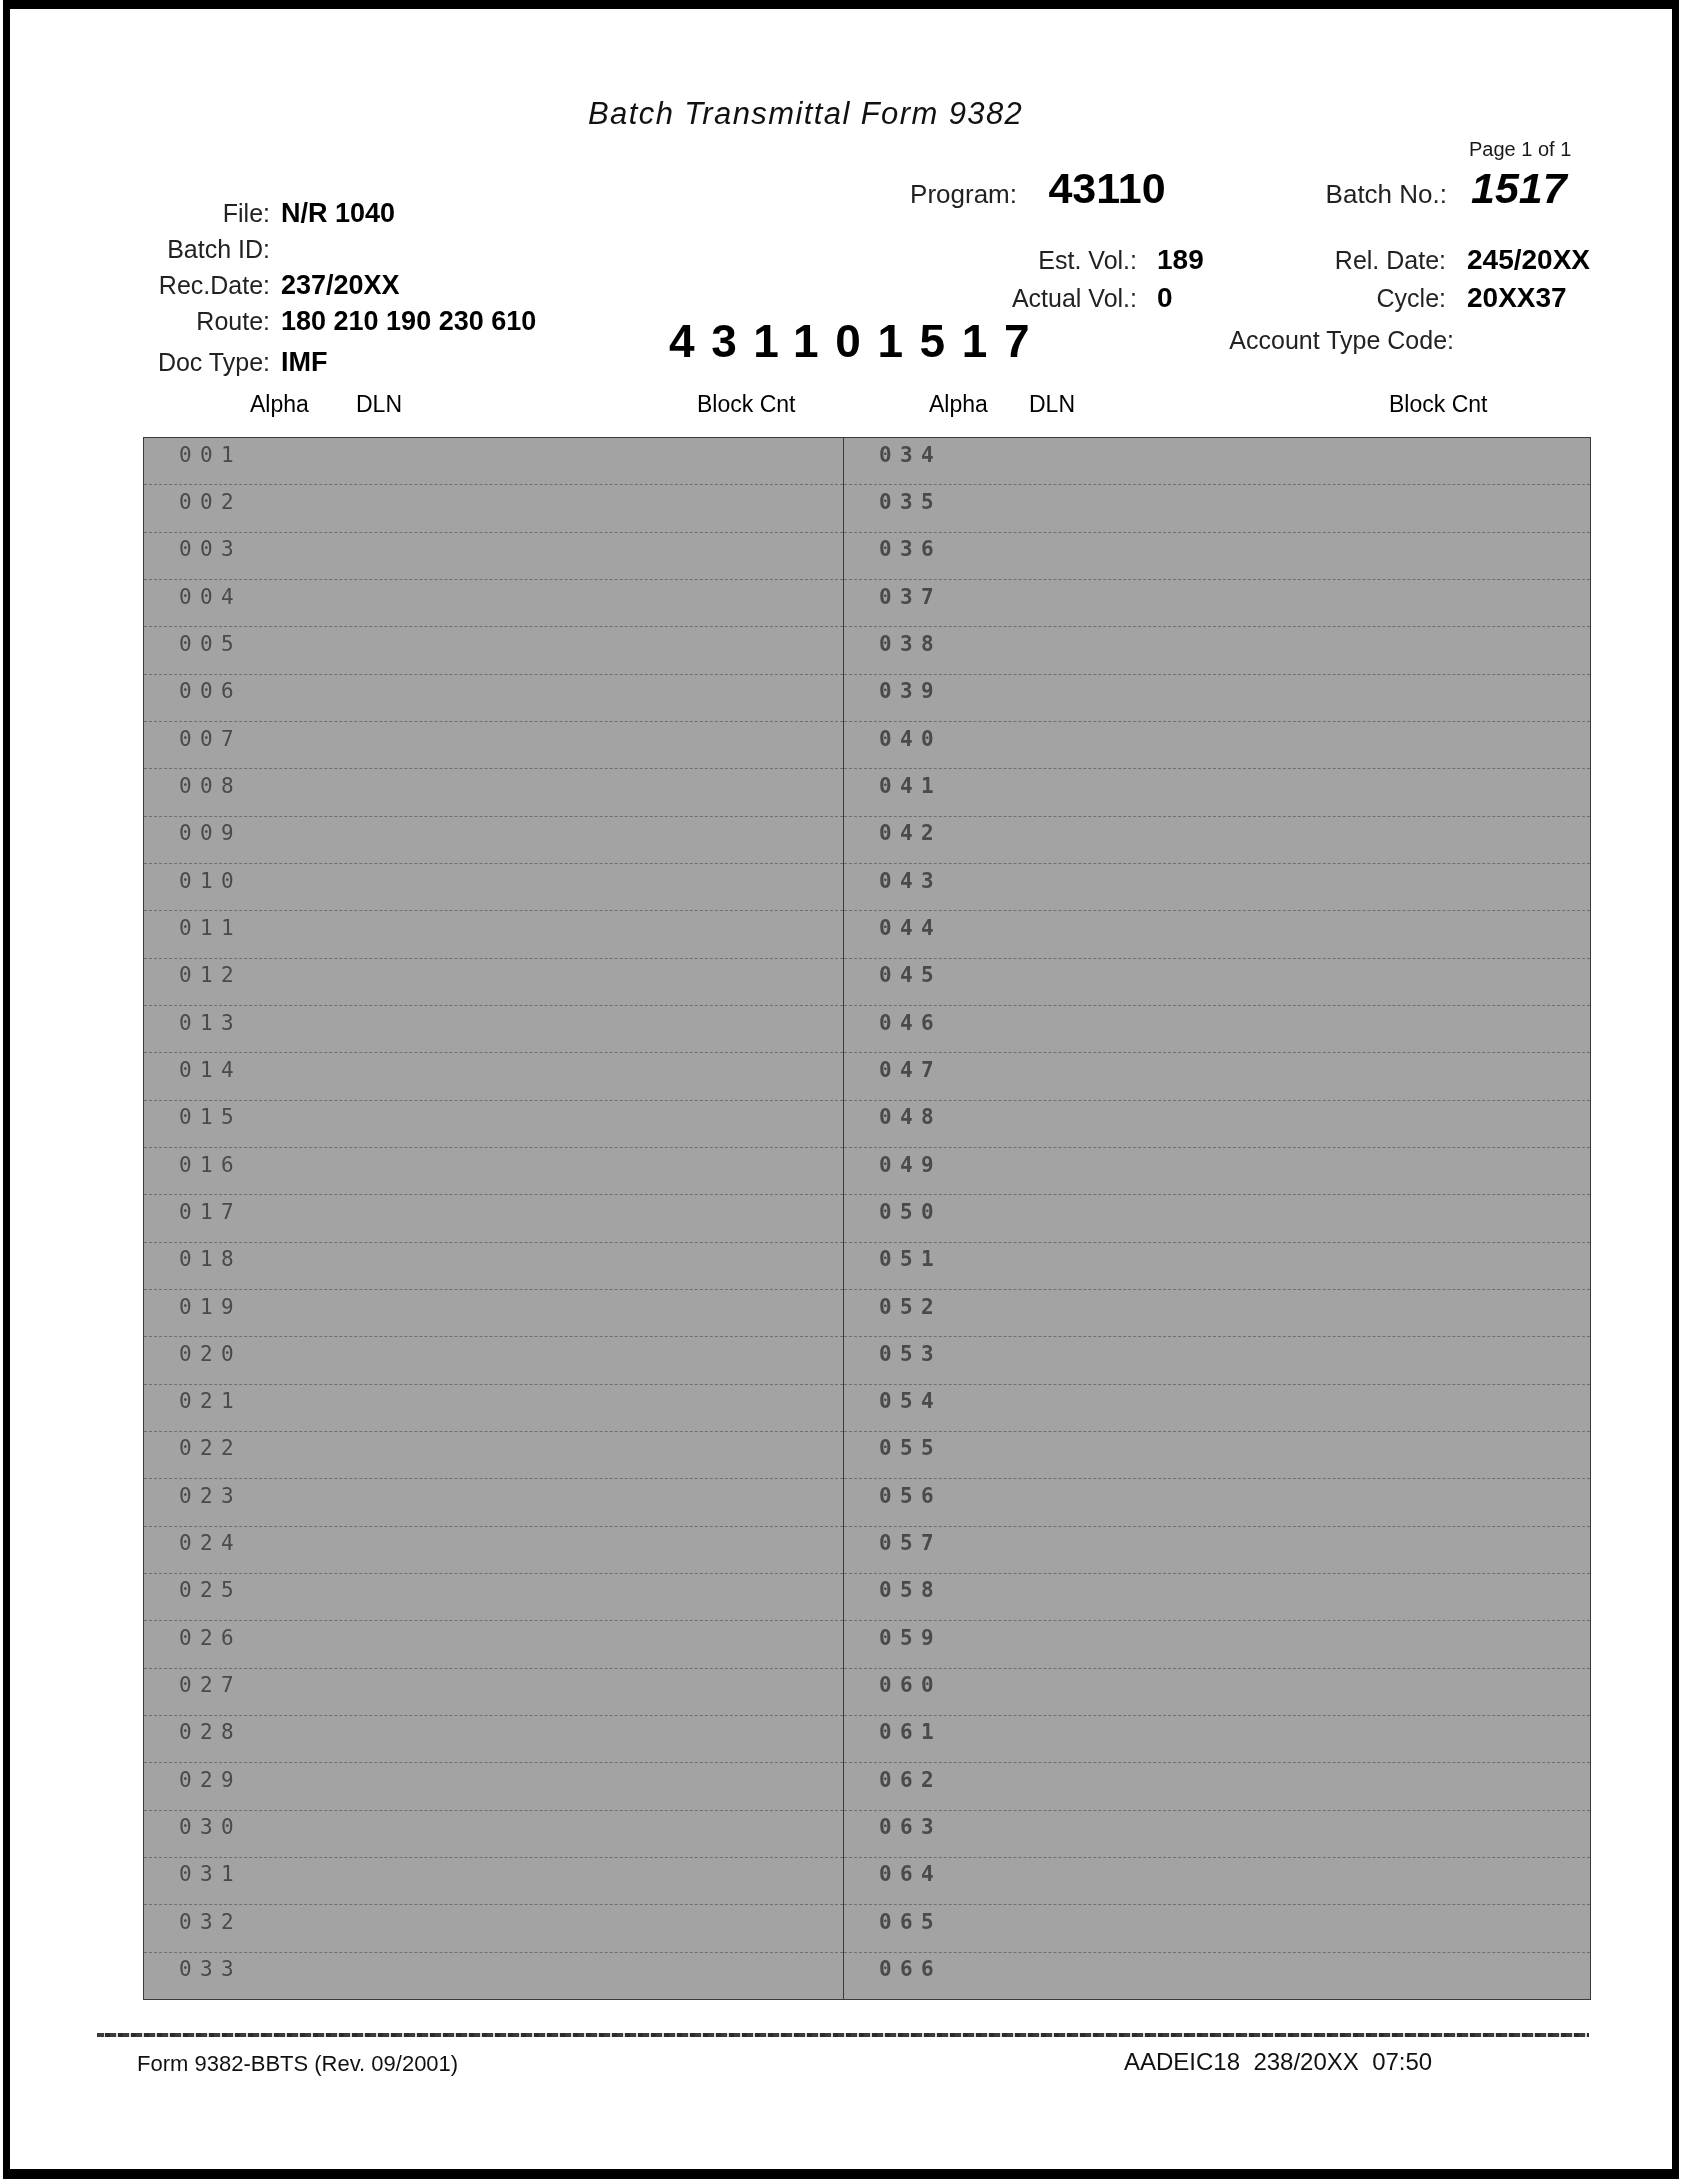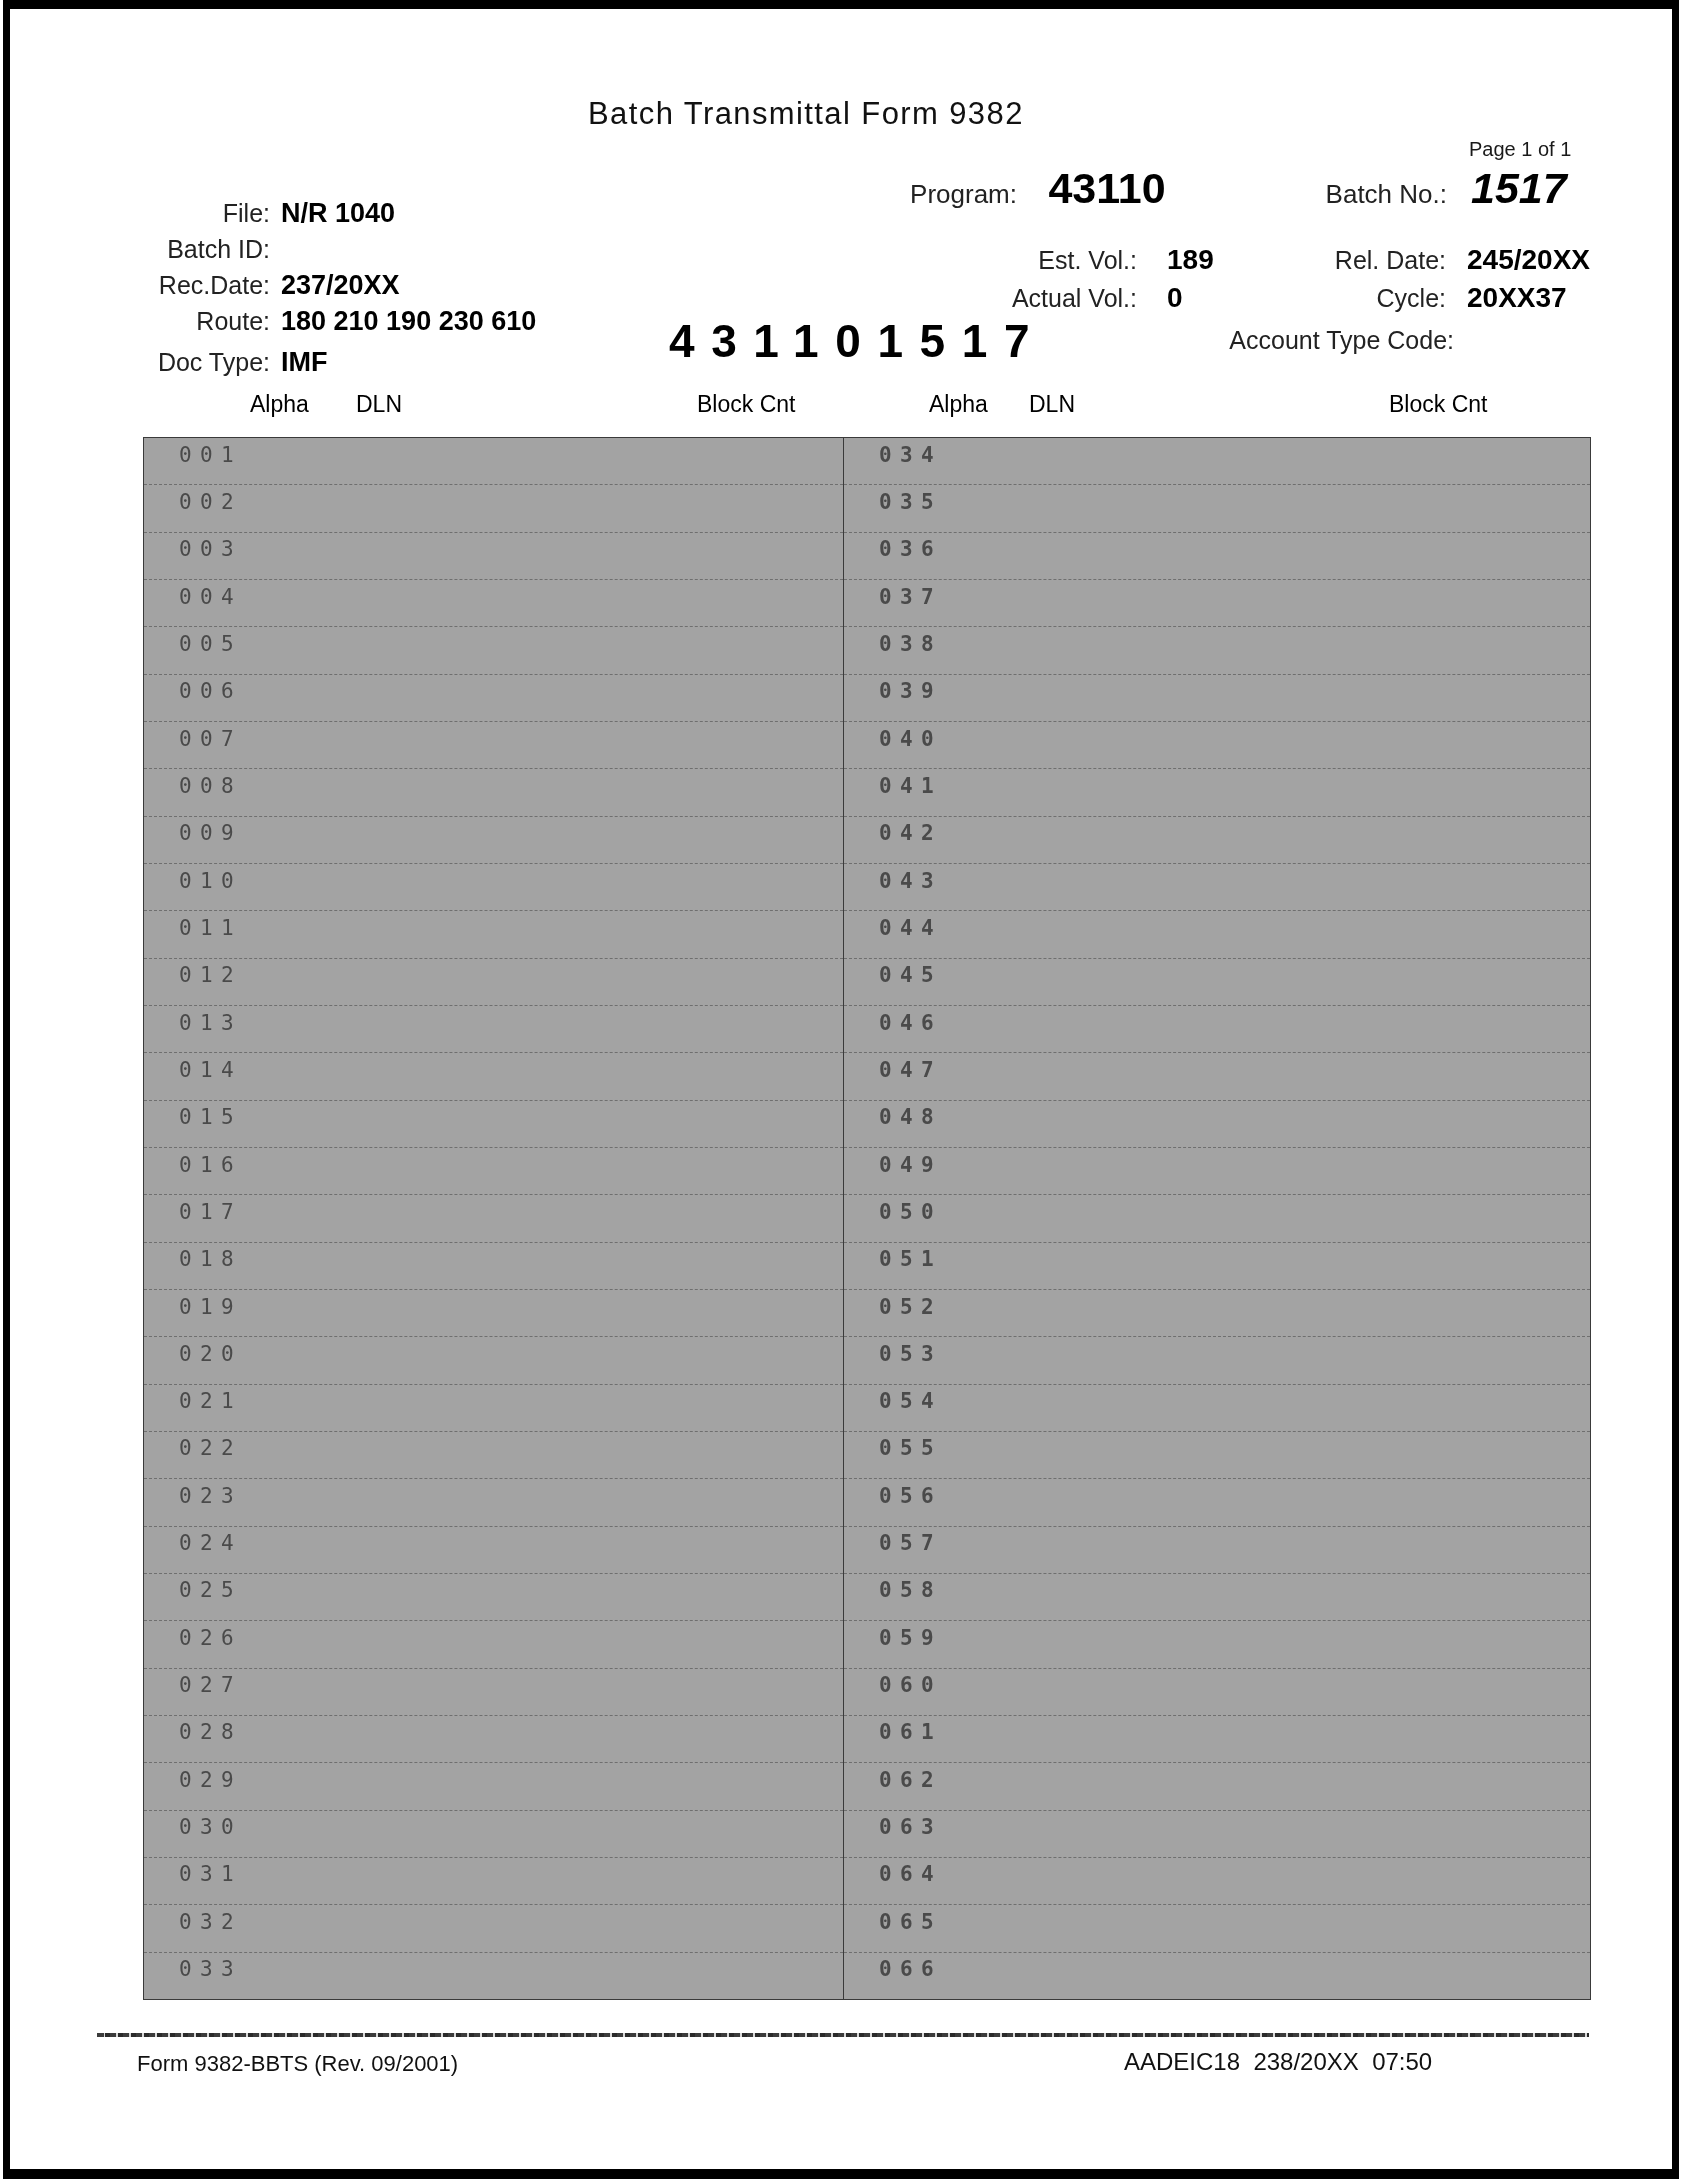--- a/index.html
+++ b/index.html
@@ -17,20 +17,21 @@
     border-left:7.4px solid #000;
     border-right:7.4px solid #000;
     border-bottom:10px solid #000;
     pointer-events:none;
   }
   .abs{position:absolute;}
   .title{
     left:588px;top:96px;
     font-size:31px;letter-spacing:1.4px;color:#111;
     white-space:nowrap;
+    font-style:italic;
   }
   .page-info{
     left:1469px;top:138px;
     font-size:20px;color:#1a1a1a;white-space:nowrap;
   }
   .field{display:flex;align-items:baseline;white-space:nowrap;}
   .flabel{display:inline-block;text-align:right;font-size:25px;color:#222;}
   .fvalue{font-weight:bold;font-size:27px;color:#000;}
   
   .grpL{left:90px;margin-top:32px;}
@@ -40,21 +41,21 @@
   .grpP{left:858px;gap:12px;}
   .grpP .flabel{width:159px;font-size:26px;}
   .grpP .fvalue{margin-left:19.4px;font-size:43px;}
   
   .grpN{left:1274px;}
   .grpN .flabel{width:173px;font-size:26px;}
   .grpN .fvalue{margin-left:24px;font-size:43px;font-style:italic;}
   
   .grpB{left:936px;}
   .grpB .flabel{width:201px;}
-  .grpB .fvalue{margin-left:30px;font-size:28px;}
+  .grpB .fvalue{margin-left:20px;font-size:28px;}
   
   .grpC{left:1217px;}
   .grpC .flabel{width:229px;}
   .grpC .fvalue{margin-left:21px;font-size:28px;}
   
   .grpA{left:1191px;}
   .grpA .flabel{width:263px;}
   .big-number{
     left:669px;top:314px;
     font-size:46px;font-weight:bold;color:#000;

